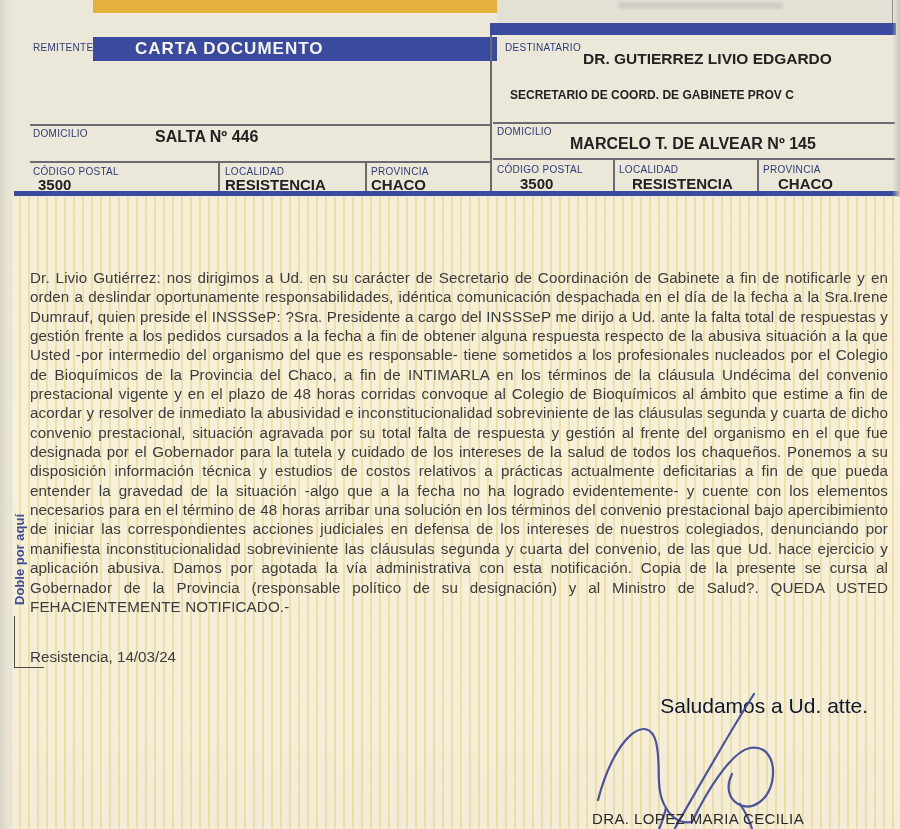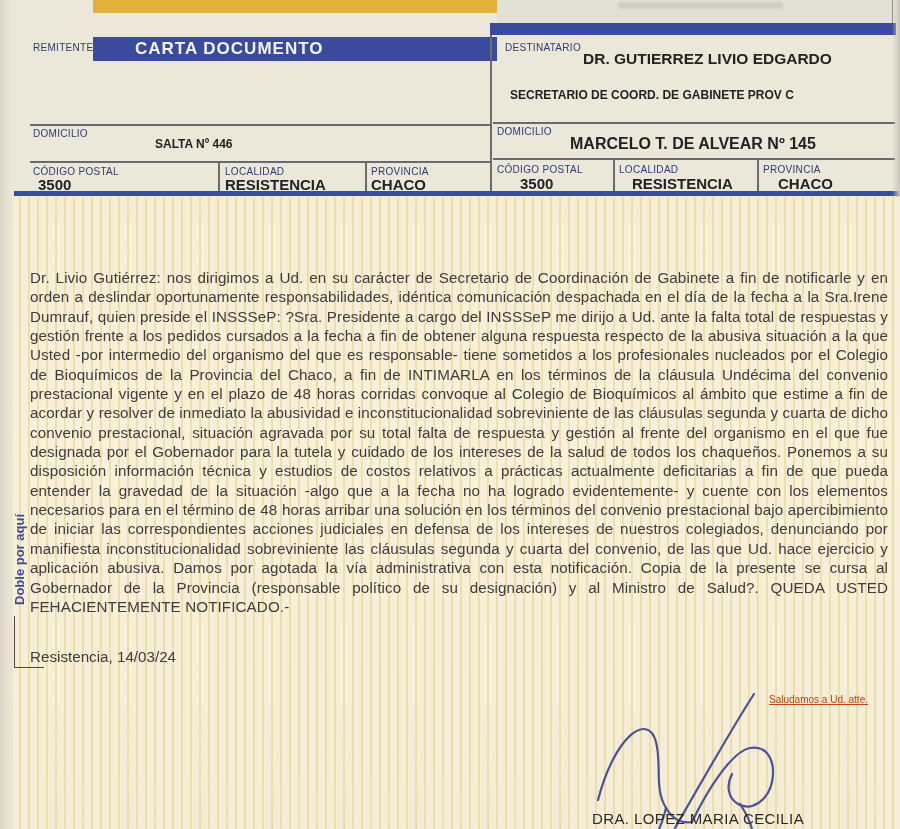--- a/index.html
+++ b/index.html
@@ -42,21 +42,21 @@
   .vline { position:absolute; width:1.5px; background:#6a6a70; }
   .thick-blue { position:absolute; left:14px; top:191px; width:886px; height:5px; background:#3a4a9e; }
 
   
   .paragraph {
     position:absolute; left:30px; top:268px; width:858px;
     font-size:15.2px; line-height:19.35px; text-align:justify;
     color:#3c3c3c; letter-spacing:0.1px;
   }
   .date-line { position:absolute; left:30px; top:648px; font-size:15.2px; color:#3c3c3c; }
-  .closing { position:absolute; right:32px; top:694px; font-size:10px; color:#c2410c;text-decoration:underline; }
+  .closing { position:absolute; right:32px; top:694px; font-size:21px; color:#0f172a; }
   .signer { position:absolute; left:558px; top:810px; width:280px; text-align:center;
     font-size:15px; letter-spacing:0.4px; color:#2a2a2a; }
 
   .fold-note { position:absolute; left:-37px; top:552px; width:112px; text-align:center;
     transform:rotate(-90deg); font-size:13px; font-weight:700; color:#3e4a9a; }
   .fold-corner { position:absolute; left:14px; top:616px; width:30px; height:52px;
     border-left:1.5px solid #4a4a4a; border-bottom:1.5px solid #4a4a4a; }
 
   .signature { position:absolute; left:580px; top:700px; width:290px; height:129px; overflow:visible; }
   .signature svg { overflow:visible; }
@@ -73,21 +73,21 @@
   <div class="band-yellow"></div>
   <div class="banner-title">CARTA DOCUMENTO</div>
   <div class="topright-box"></div>
   <div class="faint-print"></div>
   <div class="bar-blue-right"></div>
 
   <div class="lbl" style="left:33px; top:42px;">REMITENTE</div>
 
   <div class="hline" style="left:30px; top:124px; width:460px;"></div>
   <div class="lbl" style="left:33px; top:128px;">DOMICILIO</div>
-  <div class="val" style="left:155px; top:137px; font-size:12px;text-align:right;">SALTA Nº 446</div>
+  <div class="val" style="left:155px; top:128px; font-size:16px;text-align:right;">SALTA Nº 446</div>
 
   <div class="hline" style="left:30px; top:161px; width:460px;"></div>
   <div class="lbl" style="left:33px; top:166px;">CÓDIGO POSTAL</div>
   <div class="val" style="left:38px; top:176px; font-size:15px;">3500</div>
   <div class="vline" style="left:218px; top:161px; height:31px;"></div>
   <div class="lbl" style="left:225px; top:166px;">LOCALIDAD</div>
   <div class="val" style="left:225px; top:176px; font-size:15px;">RESISTENCIA</div>
   <div class="vline" style="left:365px; top:161px; height:31px;"></div>
   <div class="lbl" style="left:371px; top:166px;">PROVINCIA</div>
   <div class="val" style="left:371px; top:176px; font-size:15px;">CHACO</div>

